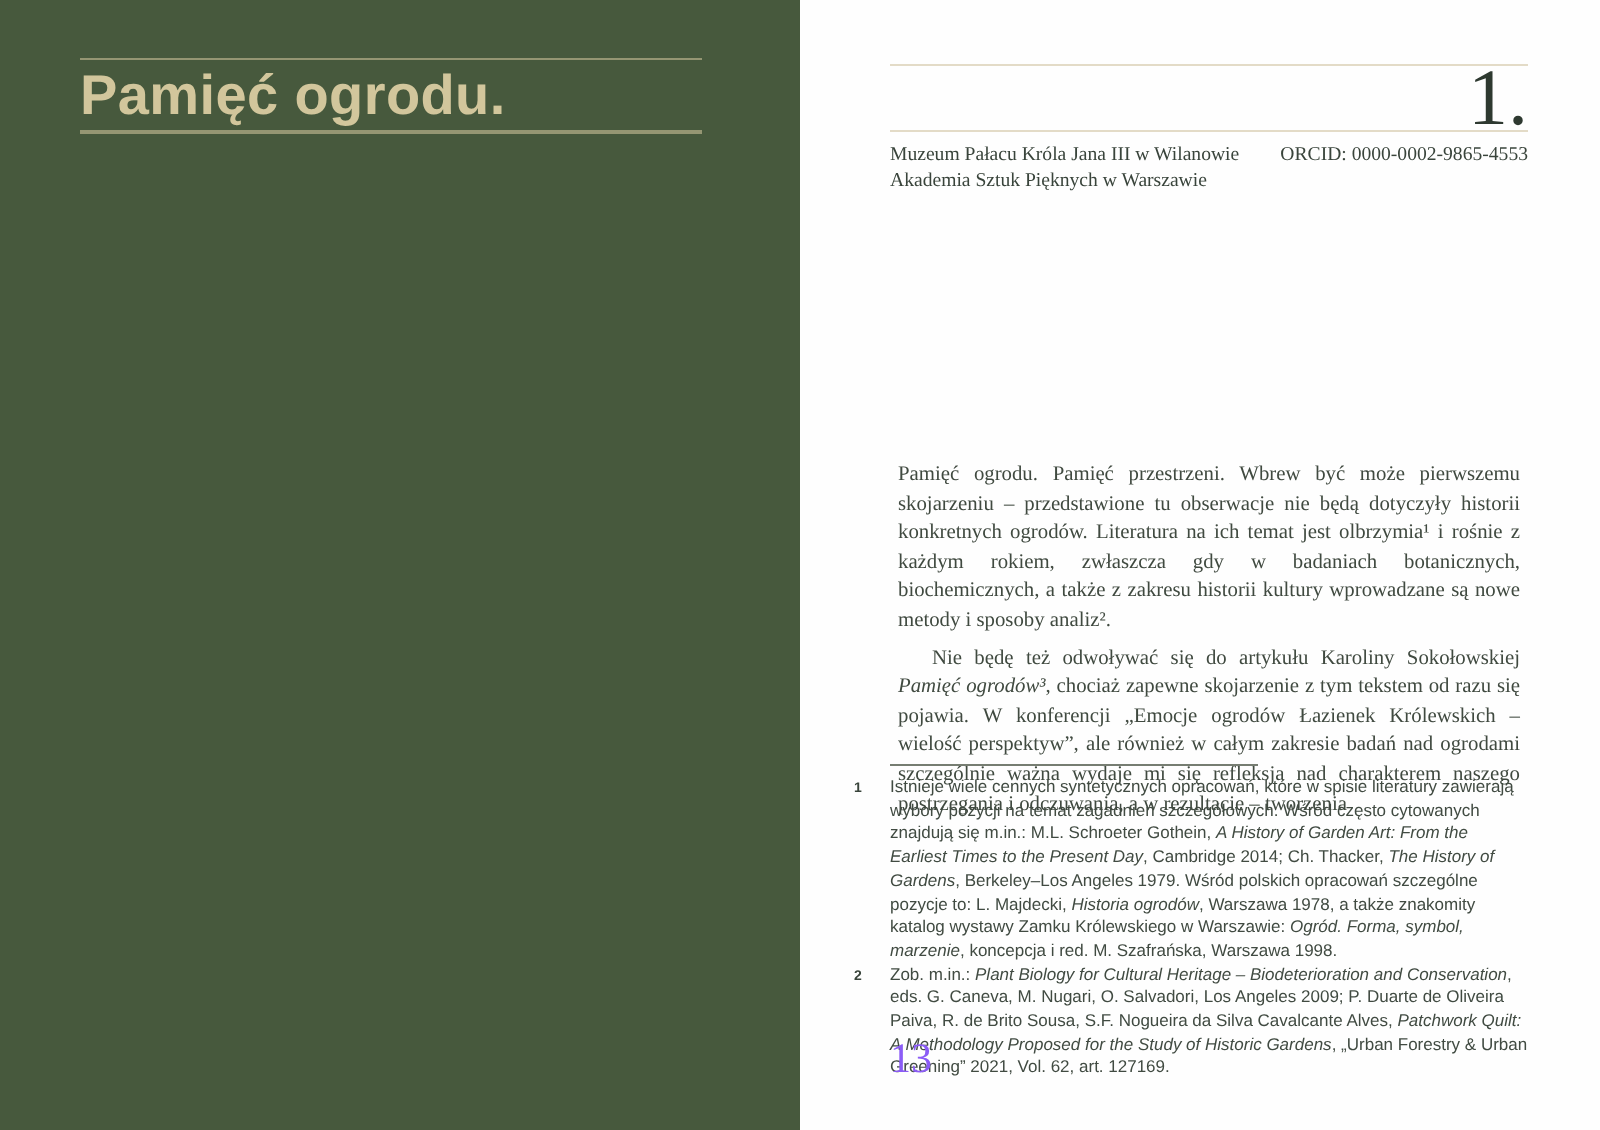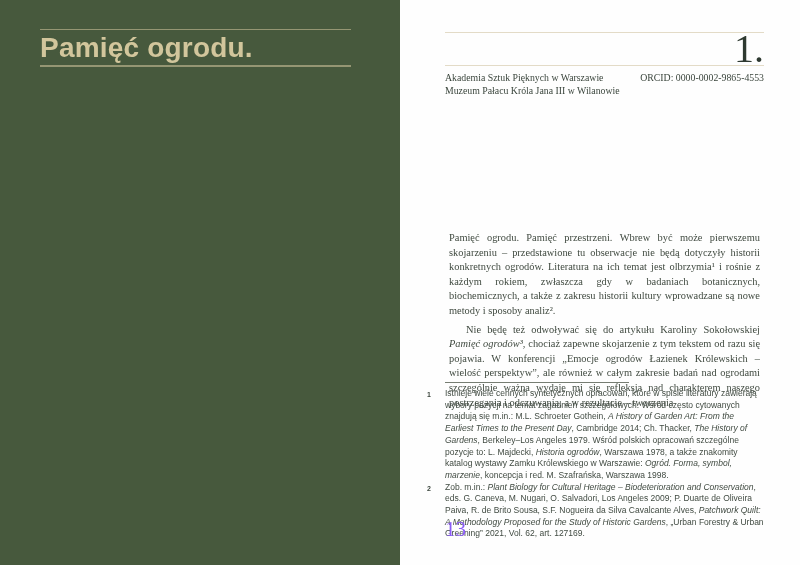--- a/index.html
+++ b/index.html
@@ -97,22 +97,22 @@
   </aside>
 
   <section class="page-right">
 
     <header class="page-header">
       <div class="h-rule first"></div>
       <div class="chapnum">1.</div>
       <div class="h-rule"></div>
       <div class="affil-row">
         <div class="affils">
+          <div>Muzeum Pałacu Króla Jana III w Wilanowie</div>
           <div>Akademia Sztuk Pięknych w Warszawie</div>
-          <div>Muzeum Pałacu Króla Jana III w Wilanowie</div>
         </div>
         <div class="orcid">ORCID: 0000-0002-9865-4553</div>
       </div>
     </header>
 
 
     <main class="body-text">
       <p><span>Pamięć ogrodu. Pamięć przestrzeni. Wbrew być może pierwszemu skojarzeniu – przedstawione tu obserwacje nie będą dotyczyły historii konkretnych ogrodów. Literatura na ich temat jest olbrzymia¹ i rośnie z każdym rokiem, zwłaszcza gdy w badaniach botanicznych, biochemicznych, a także z zakresu historii kultury wprowadzane są nowe metody i sposoby analiz².</span></p>
       <p class="indent"><span>Nie będę też odwoływać się do artykułu Karoliny Sokołowskiej </span><span class="it">Pamięć ogrodów³</span><span>, chociaż zapewne skojarzenie z tym tekstem od razu się pojawia. W konferencji „Emocje ogrodów Łazienek Królewskich – wielość perspektyw”, ale również w całym zakresie badań nad ogrodami szczególnie ważna wydaje mi się refleksja nad charakterem naszego postrzegania i odczuwania, a w rezultacie – tworzenia</span></p>
     </main>

